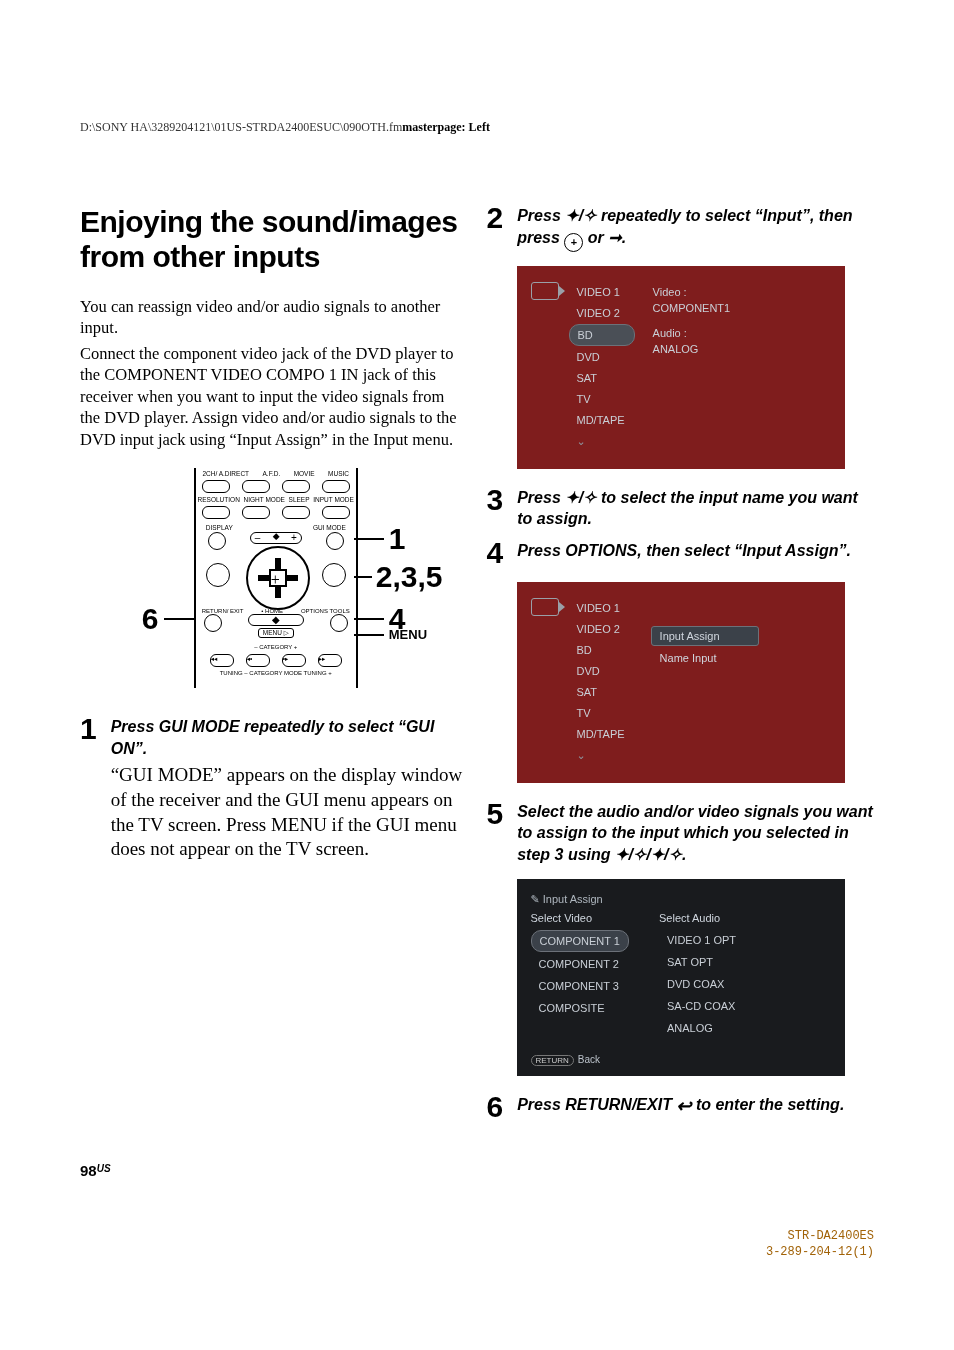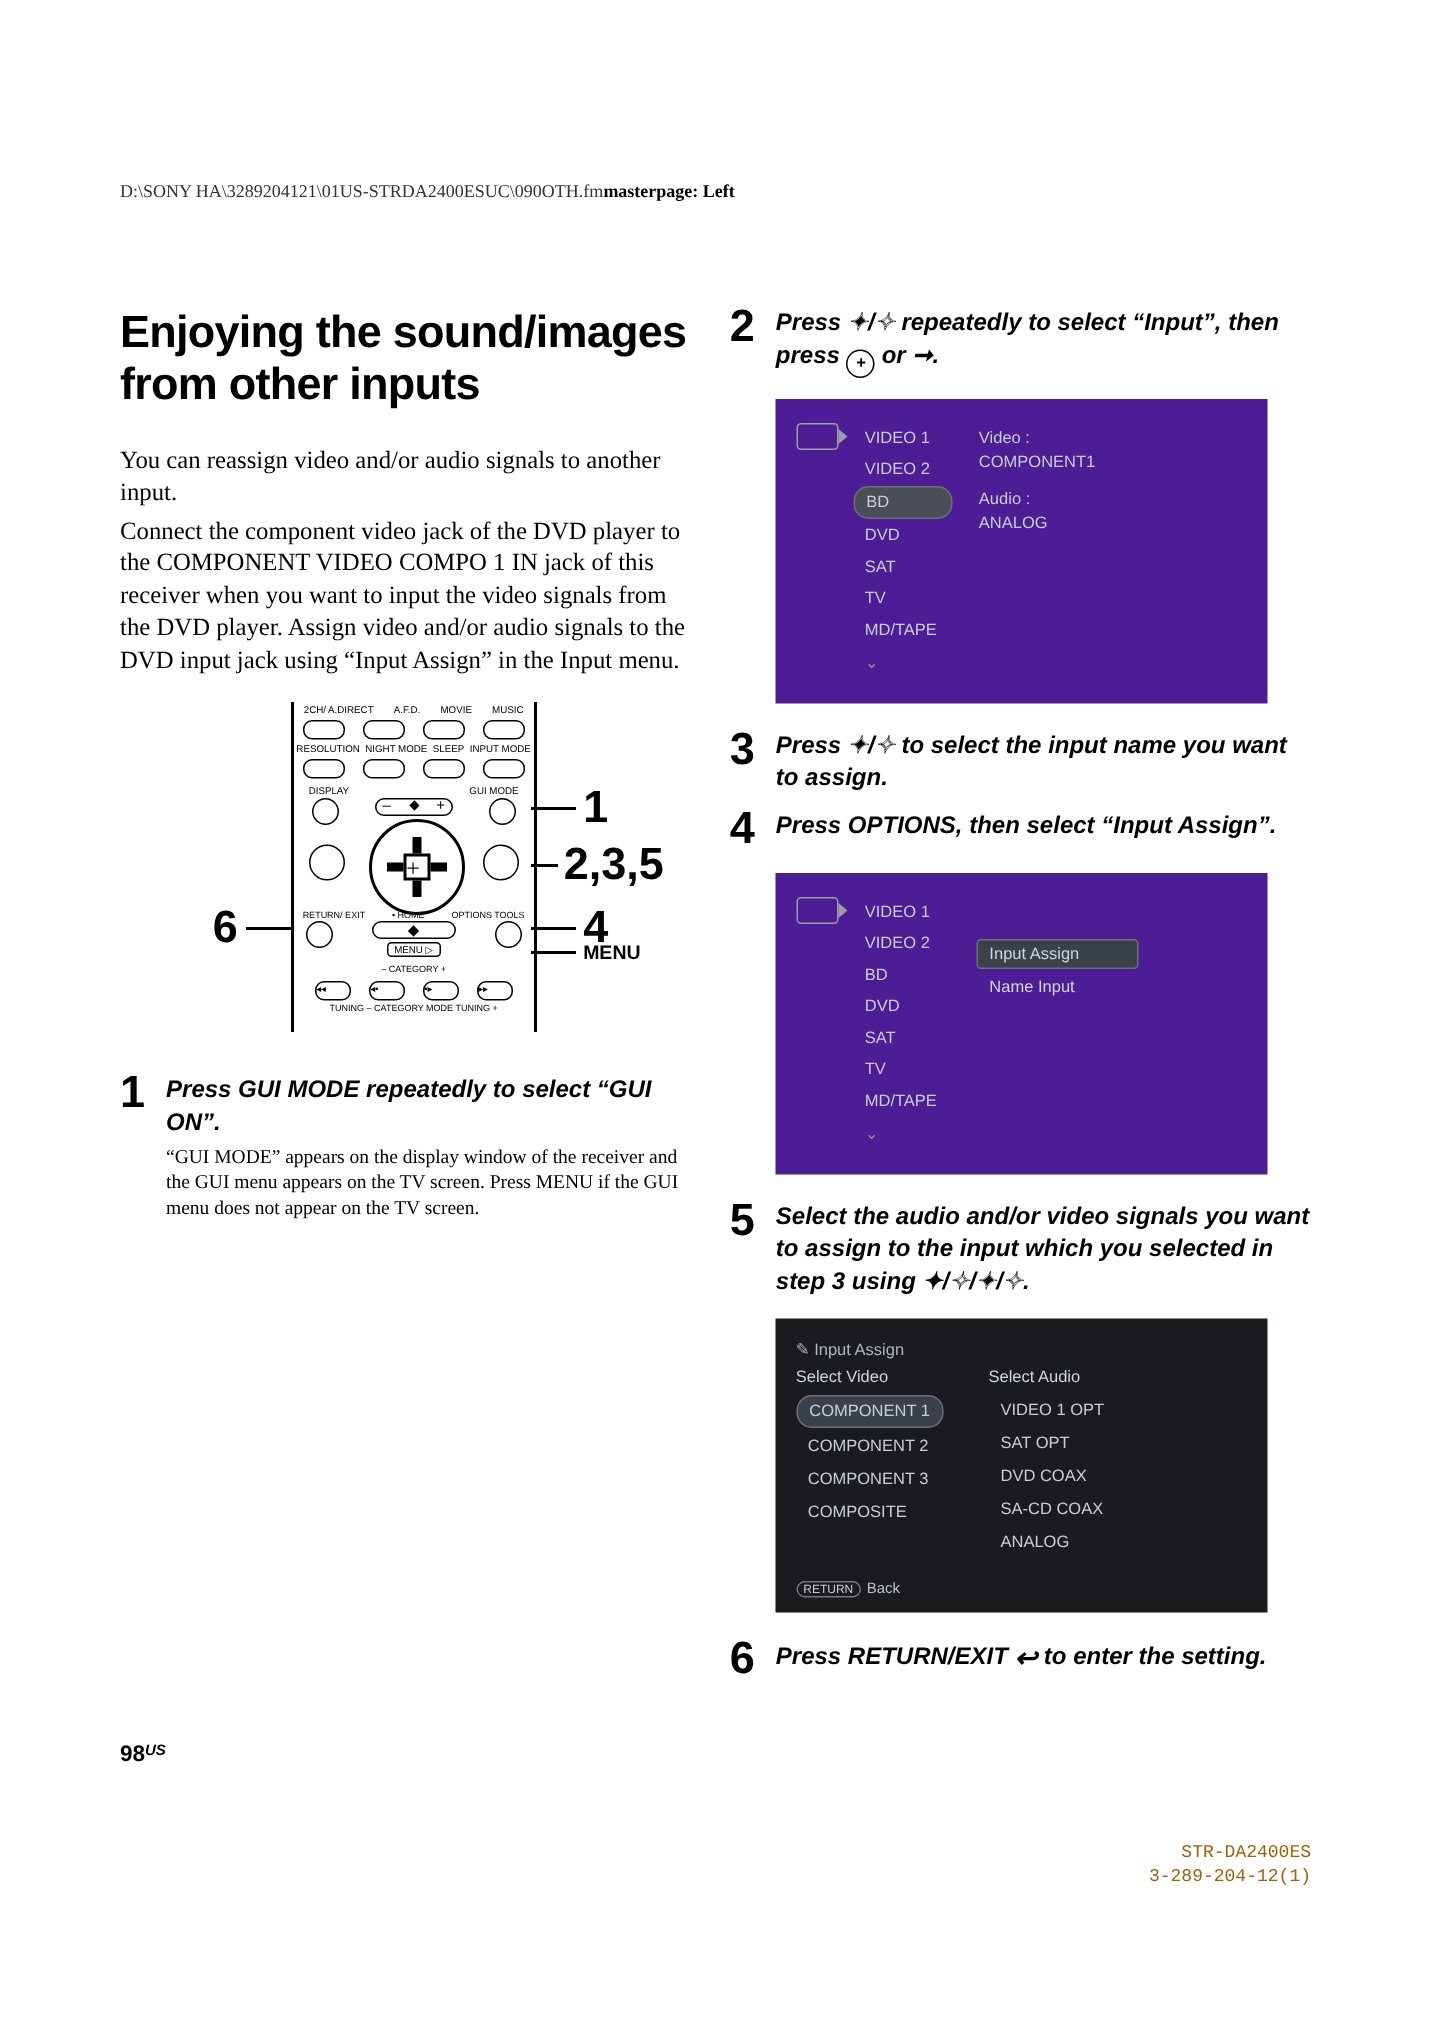--- a/index.html
+++ b/index.html
@@ -59,21 +59,21 @@
   }
   .step-body { flex: 1; }
   .step-head {
     font-family: Arial, Helvetica, sans-serif;
     font-weight: bold;
     font-size: 16px;
     line-height: 1.35;
     font-style: italic;
   }
   .step-desc {
-    font-size: 13px;
+    font-size: 19px;
     line-height: 1.3;
     margin-top: 4px;
   }
   .arrow {
     font-family: Arial, sans-serif;
   }
   .circled {
     display: inline-flex;
     width: 17px; height: 17px;
     border: 1.5px solid #000;
@@ -84,21 +84,21 @@
     font-family: Arial, sans-serif;
   }
   .loop {
     display:inline-block;
     font-family: Arial, sans-serif;
     font-size:18px;
     vertical-align:-2px;
   }
   
   .gui {
-    background: #4c1d95;
+    background: #7f1d1d;
     color: #c9cfd6;
     font-family: Arial, Helvetica, sans-serif;
     font-size: 11px;
     width: 300px;
     margin: 14px 0 18px 30px;
     padding: 16px 14px 16px 14px;
     position: relative;
   }
   .gui-inner {
     display: flex;

